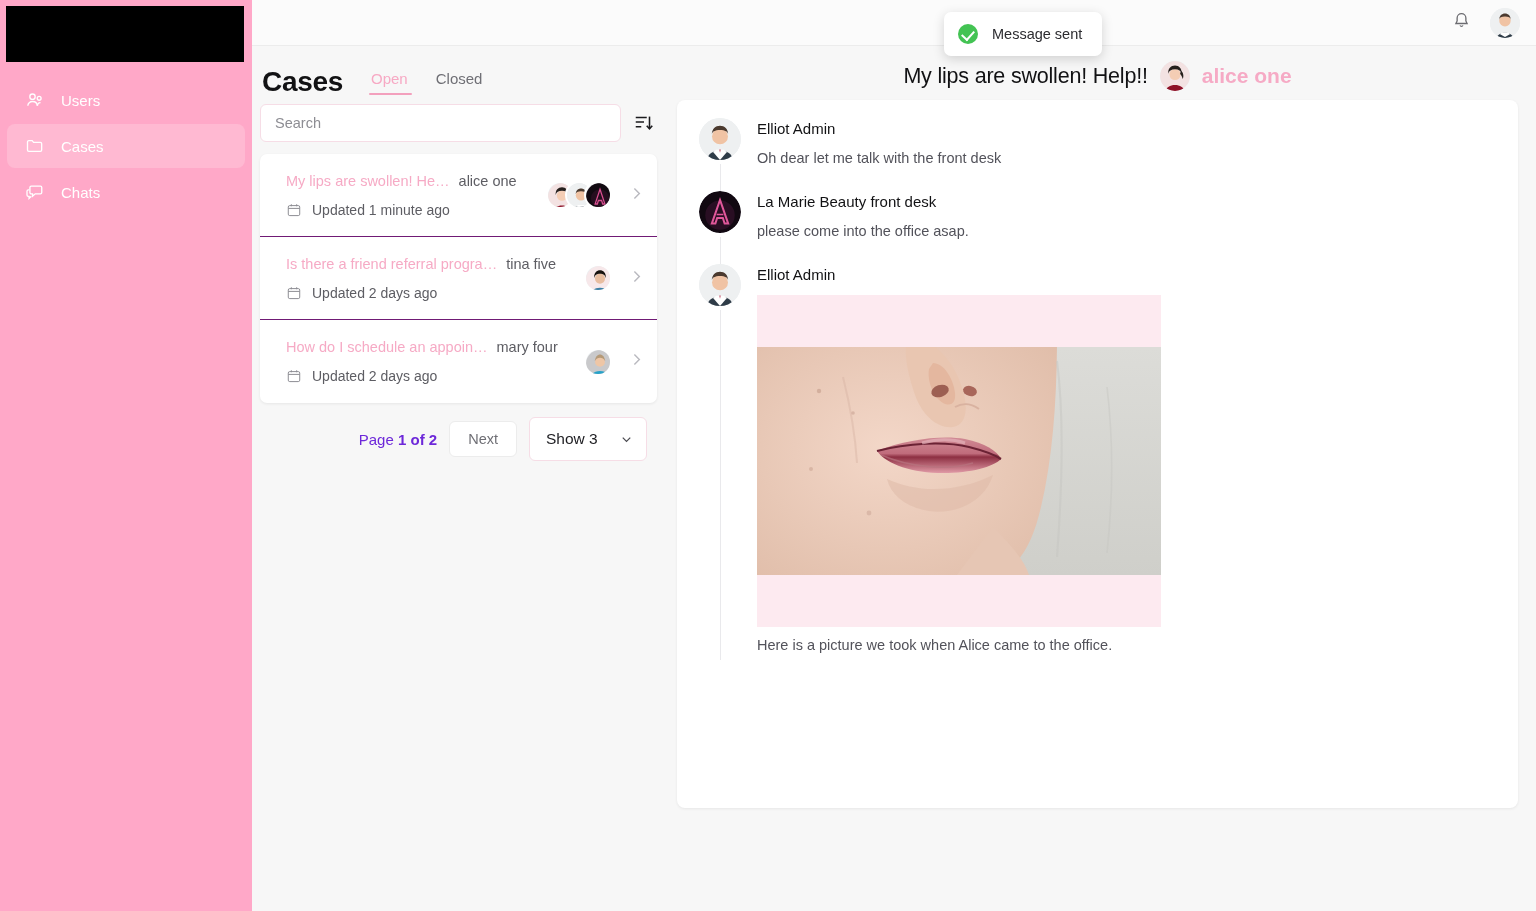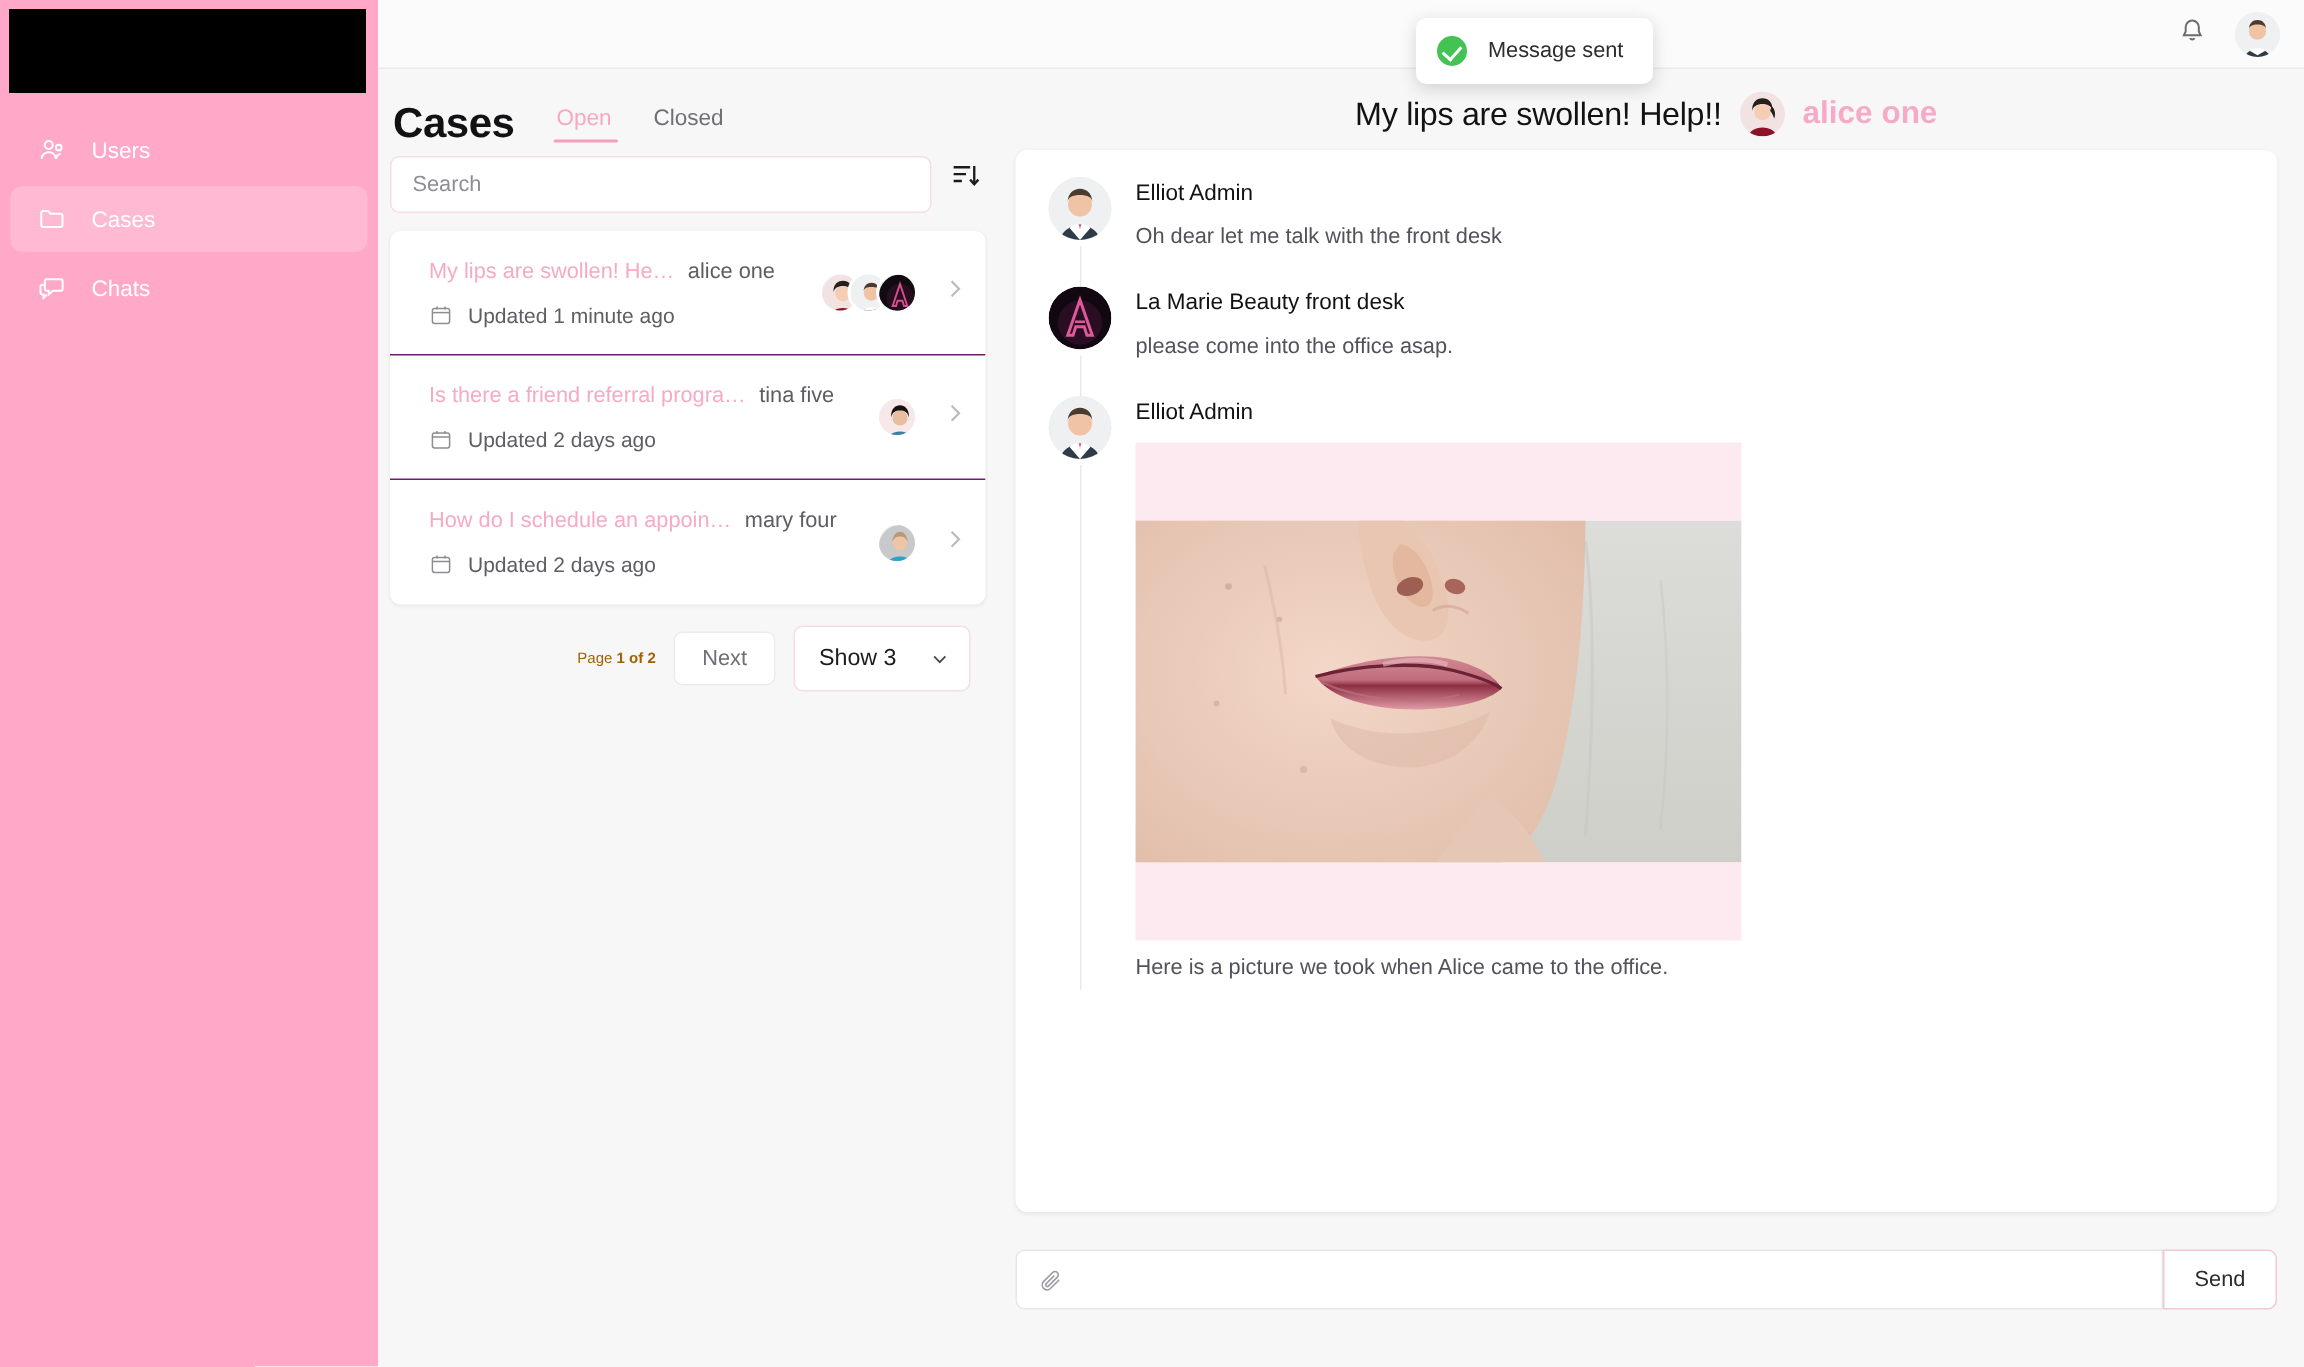--- a/index.html
+++ b/index.html
@@ -91,21 +91,21 @@
   .cases-title { font-size: 28px; font-weight: 700; color: #121214; letter-spacing: -.3px; }
   .tabs { display: flex; gap: 28px; padding-bottom: 3px; position: relative; }
   .tab { font-size: 15px; color: #6f6f75; cursor: pointer; padding-bottom: 8px; position: relative; }
   .tab.active { color: #f7a9c4; }
   .tab.active:after {
     content: ""; position: absolute;
     left: -2px; right: -4px; bottom: 0;
     height: 2px; background: #f3a0bd; border-radius: 2px;
   }
 
-  .search-row { display: flex; align-items: flex-start; gap: 10px; margin-top: 6px; }
+  .search-row { display: flex; align-items: center; gap: 10px; margin-top: 6px; }
   .search-box {
     flex: 1; height: 38px;
     background: #fff;
     border: 1px solid #f6dde6;
     border-radius: 6px;
     display: flex; align-items: center;
     padding: 0 14px;
   }
   .search-box input {
     border: 0; outline: 0; width: 100%;
@@ -141,21 +141,21 @@
   .case-person { font-size: 14.5px; color: #5d5d63; white-space: nowrap; }
   .case-line2 { display: flex; align-items: flex-start; gap: 10px; margin-top: 13px; }
   .cal-ico svg { width: 16px; height: 16px; stroke: #8d8d93; fill: none; stroke-width: 1.5; display:block; }
   .case-updated { font-size: 14px; color: #5d5d63; }
   .case-avs { display: flex; align-items: center; margin-right: 16px; }
   .case-avs .avatar { width: 28px; height: 28px; border: 2px solid #fff; }
   .case-avs .avatar + .avatar { margin-left: -9px; }
   .chev svg { width: 17px; height: 17px; stroke: #b9b9bf; stroke-width: 2; fill: none; }
 
   .pager { display: flex; align-items: center; justify-content: flex-end; gap: 12px; margin-top: 14px; padding-right: 10px; }
-  .pager-label { font-size: 10px; color: #a16207; }
+  .pager-label { font-size: 15px; color: #6d28d9; }
   .pager-label b { font-weight: 700; }
   .btn-next {
     background: #fff; border: 1px solid #ececec; border-radius: 6px;
     padding: 9px 18px; font-size: 14.5px; color: #6f6f75; cursor: pointer;
     font-family: "Liberation Sans", sans-serif;
   }
   .select-show {
     background: #fff; border: 1px solid #f6dde6; border-radius: 6px;
     height: 44px; min-width: 118px;
     display: flex; align-items: center; justify-content: space-between;
@@ -584,29 +584,18 @@
                     <path d="M236 180 C254 198 268 214 272 228 H200 Z" fill="#e6c6b4"></path>
                   </svg>
                 </div>
               </div>
               <div class="photo-cap">Here is a picture we took when Alice came to the office.</div>
             </div>
           </div>
 
         </div>
 
-        <div class="composer">
-          <div class="composer-input">
-            <span class="clip">
-              <svg viewBox="0 0 24 24">
-                  <path d="M20 11.5l-8.3 8.3a4.6 4.6 0 0 1-6.5-6.5l8.6-8.6a3.1 3.1 0 0 1 4.4 4.4l-8.6 8.6a1.6 1.6 0 0 1-2.2-2.2l7.9-7.9"></path>
-                </svg>
-            </span>
-            <input type="text" placeholder="" style="">
-          </div>
-          <button class="send-btn">Send</button>
-        </div>
 
       </section>
 
     </div>
   </div>
 </div>
 
 </body></html>

